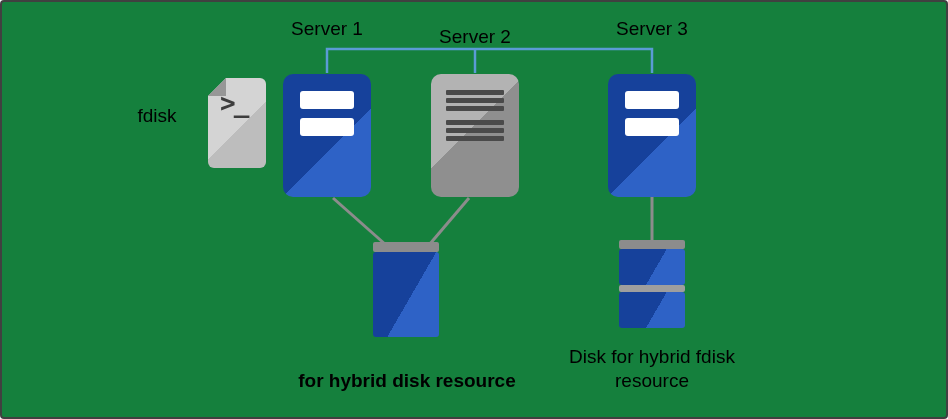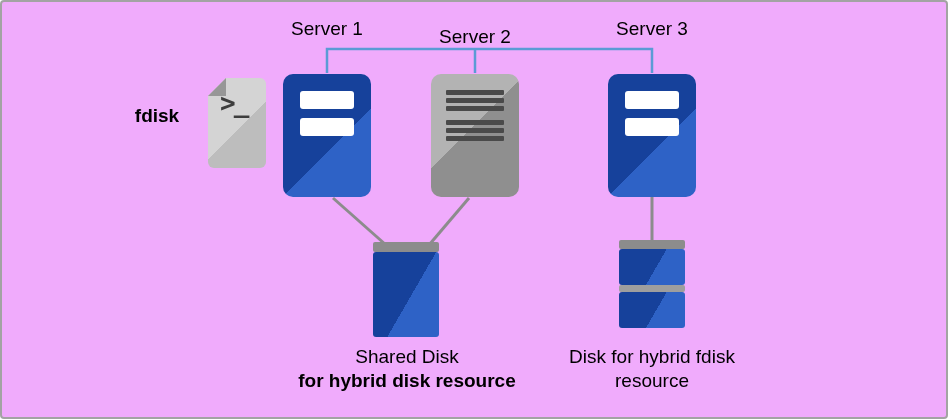--- a/index.html
+++ b/index.html
@@ -1,21 +1,21 @@
 <!DOCTYPE html>
 <html><head>
 <meta charset="utf-8">
 <style>
   html,body{margin:0;padding:0;background:#ffffff;font-family:"Liberation Sans",sans-serif;}
   .canvas{
     position:relative;
     width:948px;height:419px;
     box-sizing:border-box;
-    background:#f0abfc;
-    border:2px solid #a3a3a3;
+    background:#15803d;
+    border:2px solid #404040;
     border-radius:4px;
     overflow:hidden;
   }
   .label{
     position:absolute;
     font-size:19px;
     color:#000;
     text-align:center;
     white-space:nowrap;
     line-height:24px;
@@ -74,21 +74,21 @@
     <path d="M325 71 V47 H650 V71 M473 47 V71" fill="none" stroke="#5b9bd5" stroke-width="2.5"></path>
     <line x1="331" y1="196" x2="384" y2="243" stroke="#8c8c8c" stroke-width="3"></line>
     <line x1="467" y1="196" x2="427" y2="243" stroke="#8c8c8c" stroke-width="3"></line>
     <line x1="650" y1="195" x2="650" y2="239" stroke="#8c8c8c" stroke-width="3"></line>
   </svg>
 
   <div class="label" style="left:265px;top:15px;width:120px;">Server 1</div>
   <div class="label" style="left:413px;top:23px;width:120px;">Server 2</div>
   <div class="label" style="left:590px;top:15px;width:120px;">Server 3</div>
 
-  <div class="label" style="left:120px;top:102px;width:70px;font-weight:bold;">fdisk</div>
+  <div class="label" style="left:120px;top:102px;width:70px;">fdisk</div>
   <div class="page" style="left:206px;top:76px;">
     <span class="page-glyph" style="left:12px;top:10px;">&gt;_</span>
   </div>
   <div class="page-fold" style="left:206px;top:76px;"></div>
 
   <div class="server blue" style="left:281px;top:72px;">
     <div class="white-bar" style="top:17px;"></div>
     <div class="white-bar" style="top:44px;"></div>
   </div>
 
@@ -107,19 +107,18 @@
   </div>
 
   <div class="disk-cap" style="left:371px;top:240px;width:66px;height:10px;"></div>
   <div class="disk-body" style="left:371px;top:250px;width:66px;height:85px;"></div>
 
   <div class="disk-cap" style="left:617px;top:238px;width:66px;height:9px;"></div>
   <div class="disk-body" style="left:617px;top:247px;width:66px;height:36px;"></div>
   <div class="disk-cap" style="left:617px;top:283px;width:66px;height:7px;background:#9e9e9e;"></div>
   <div class="disk-body" style="left:617px;top:290px;width:66px;height:36px;"></div>
 
-  <div class="label" style="left:275px;top:343px;width:260px;">Shared Disk</div>
   <div class="label" style="left:275px;top:367px;width:260px;font-weight:bold;">for hybrid disk resource</div>
 
   <div class="label" style="left:540px;top:343px;width:220px;">Disk for hybrid fdisk</div>
   <div class="label" style="left:540px;top:367px;width:220px;">resource</div>
 
 </div>
 
 </body></html>

